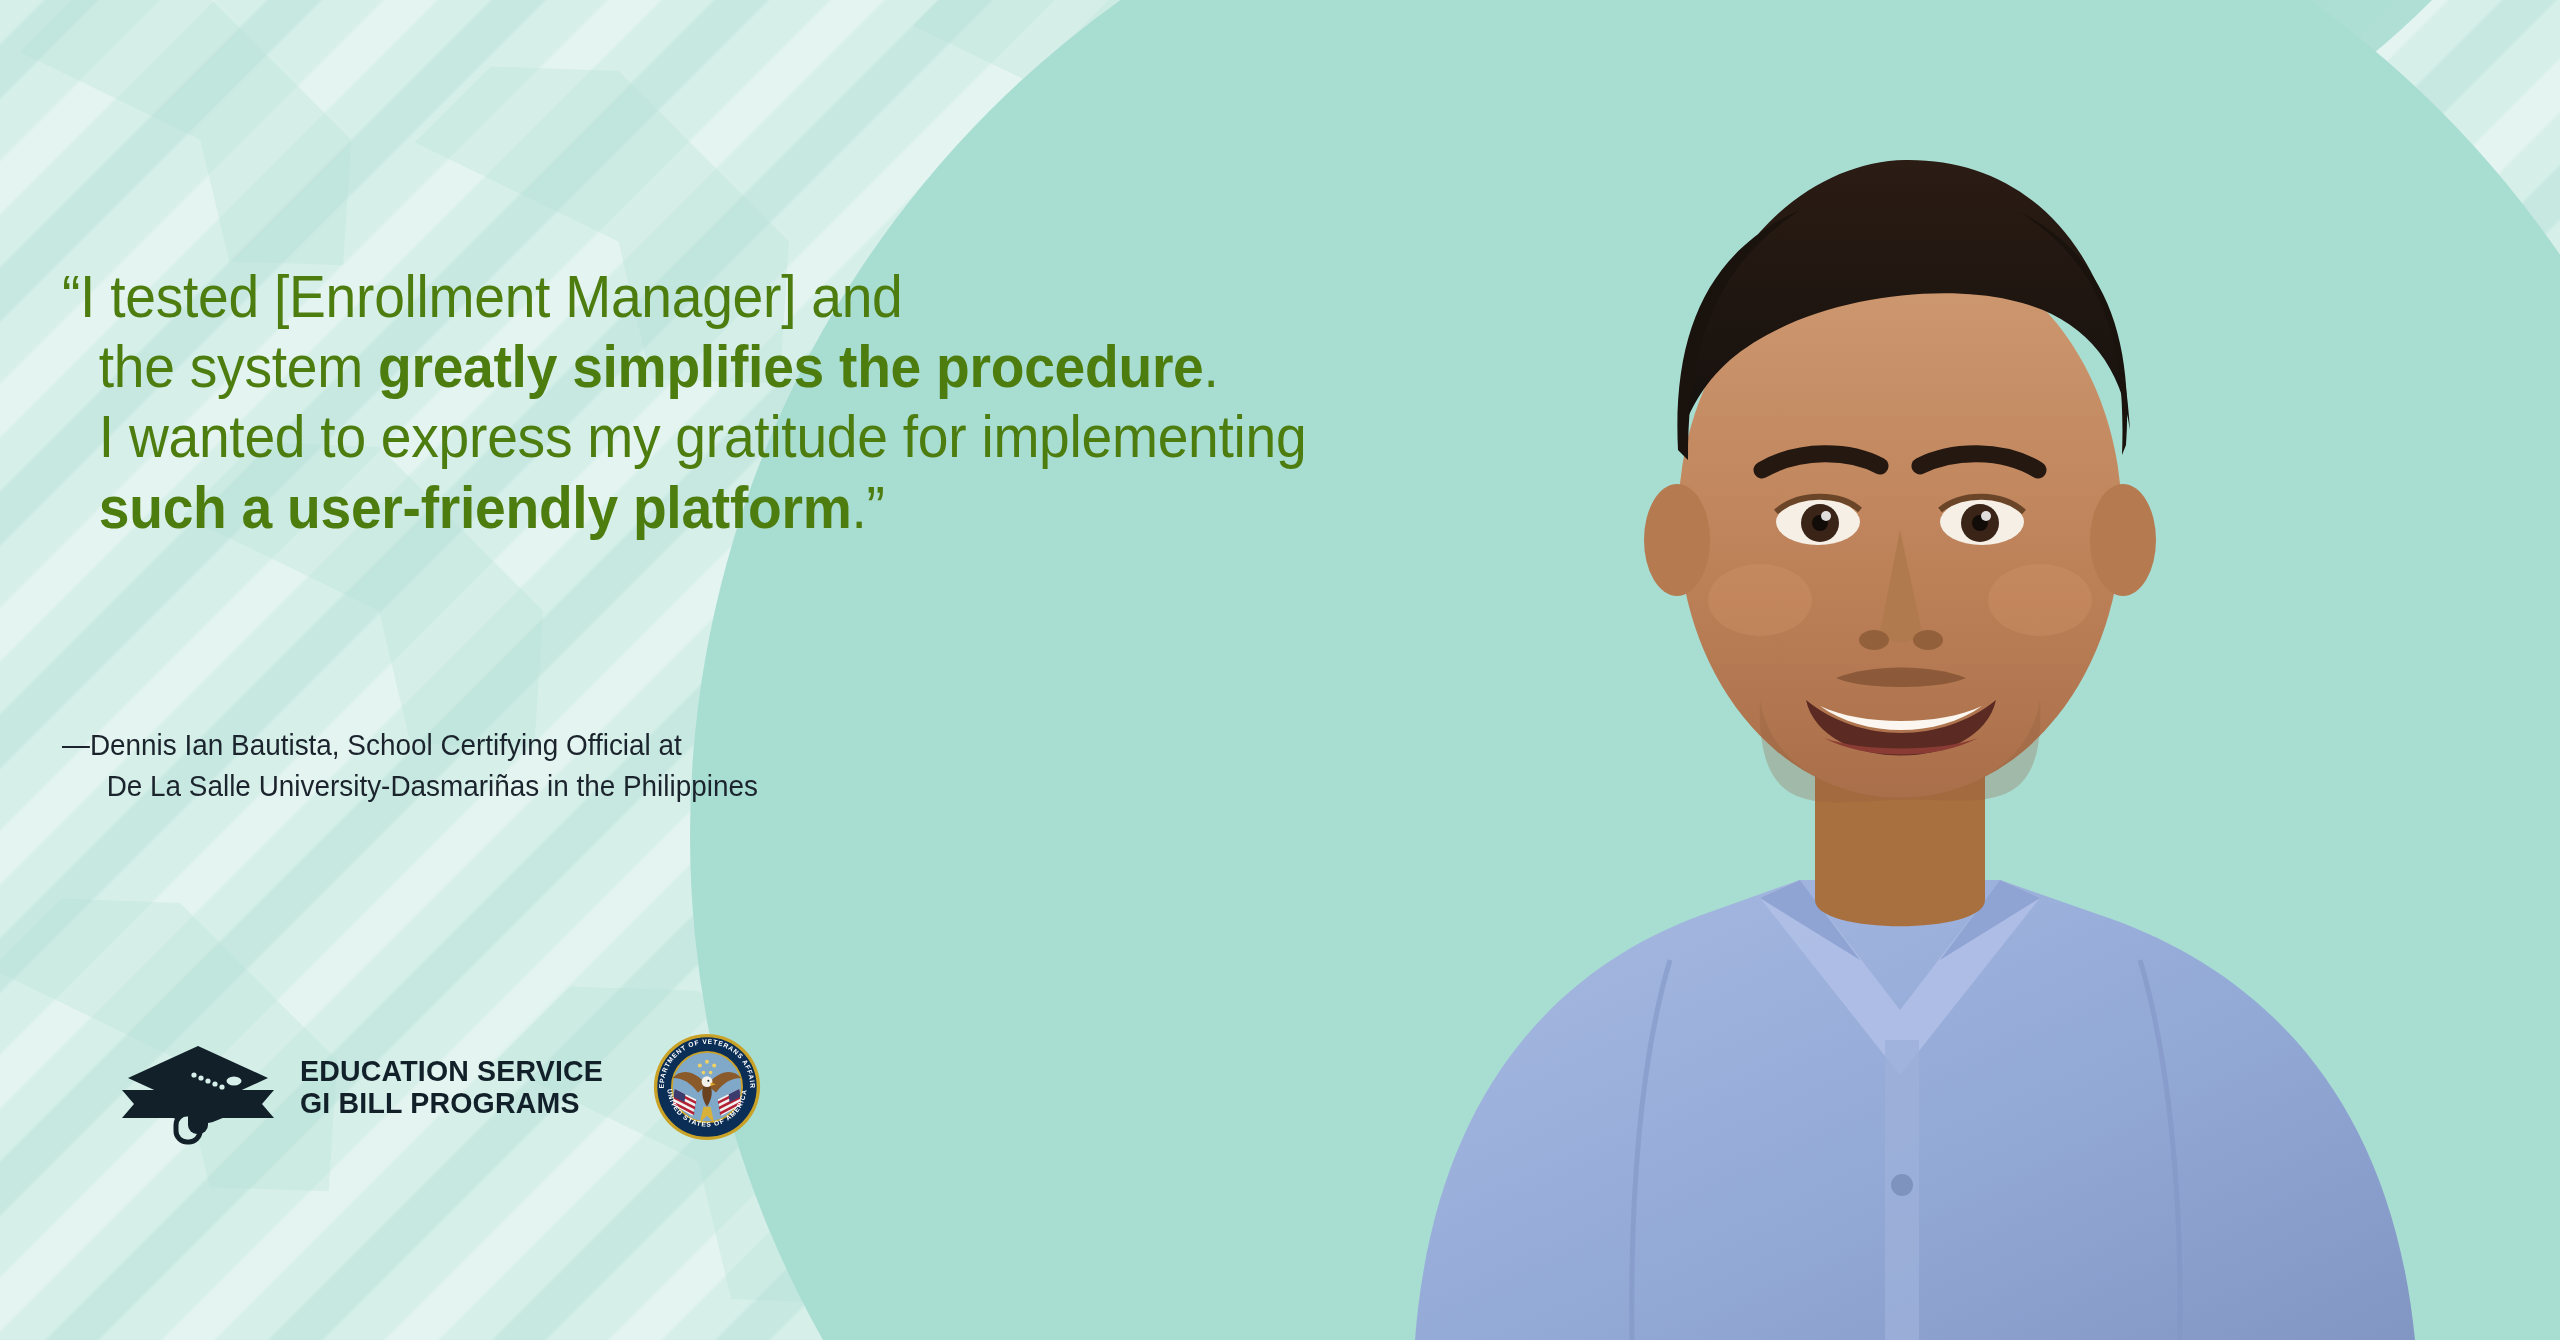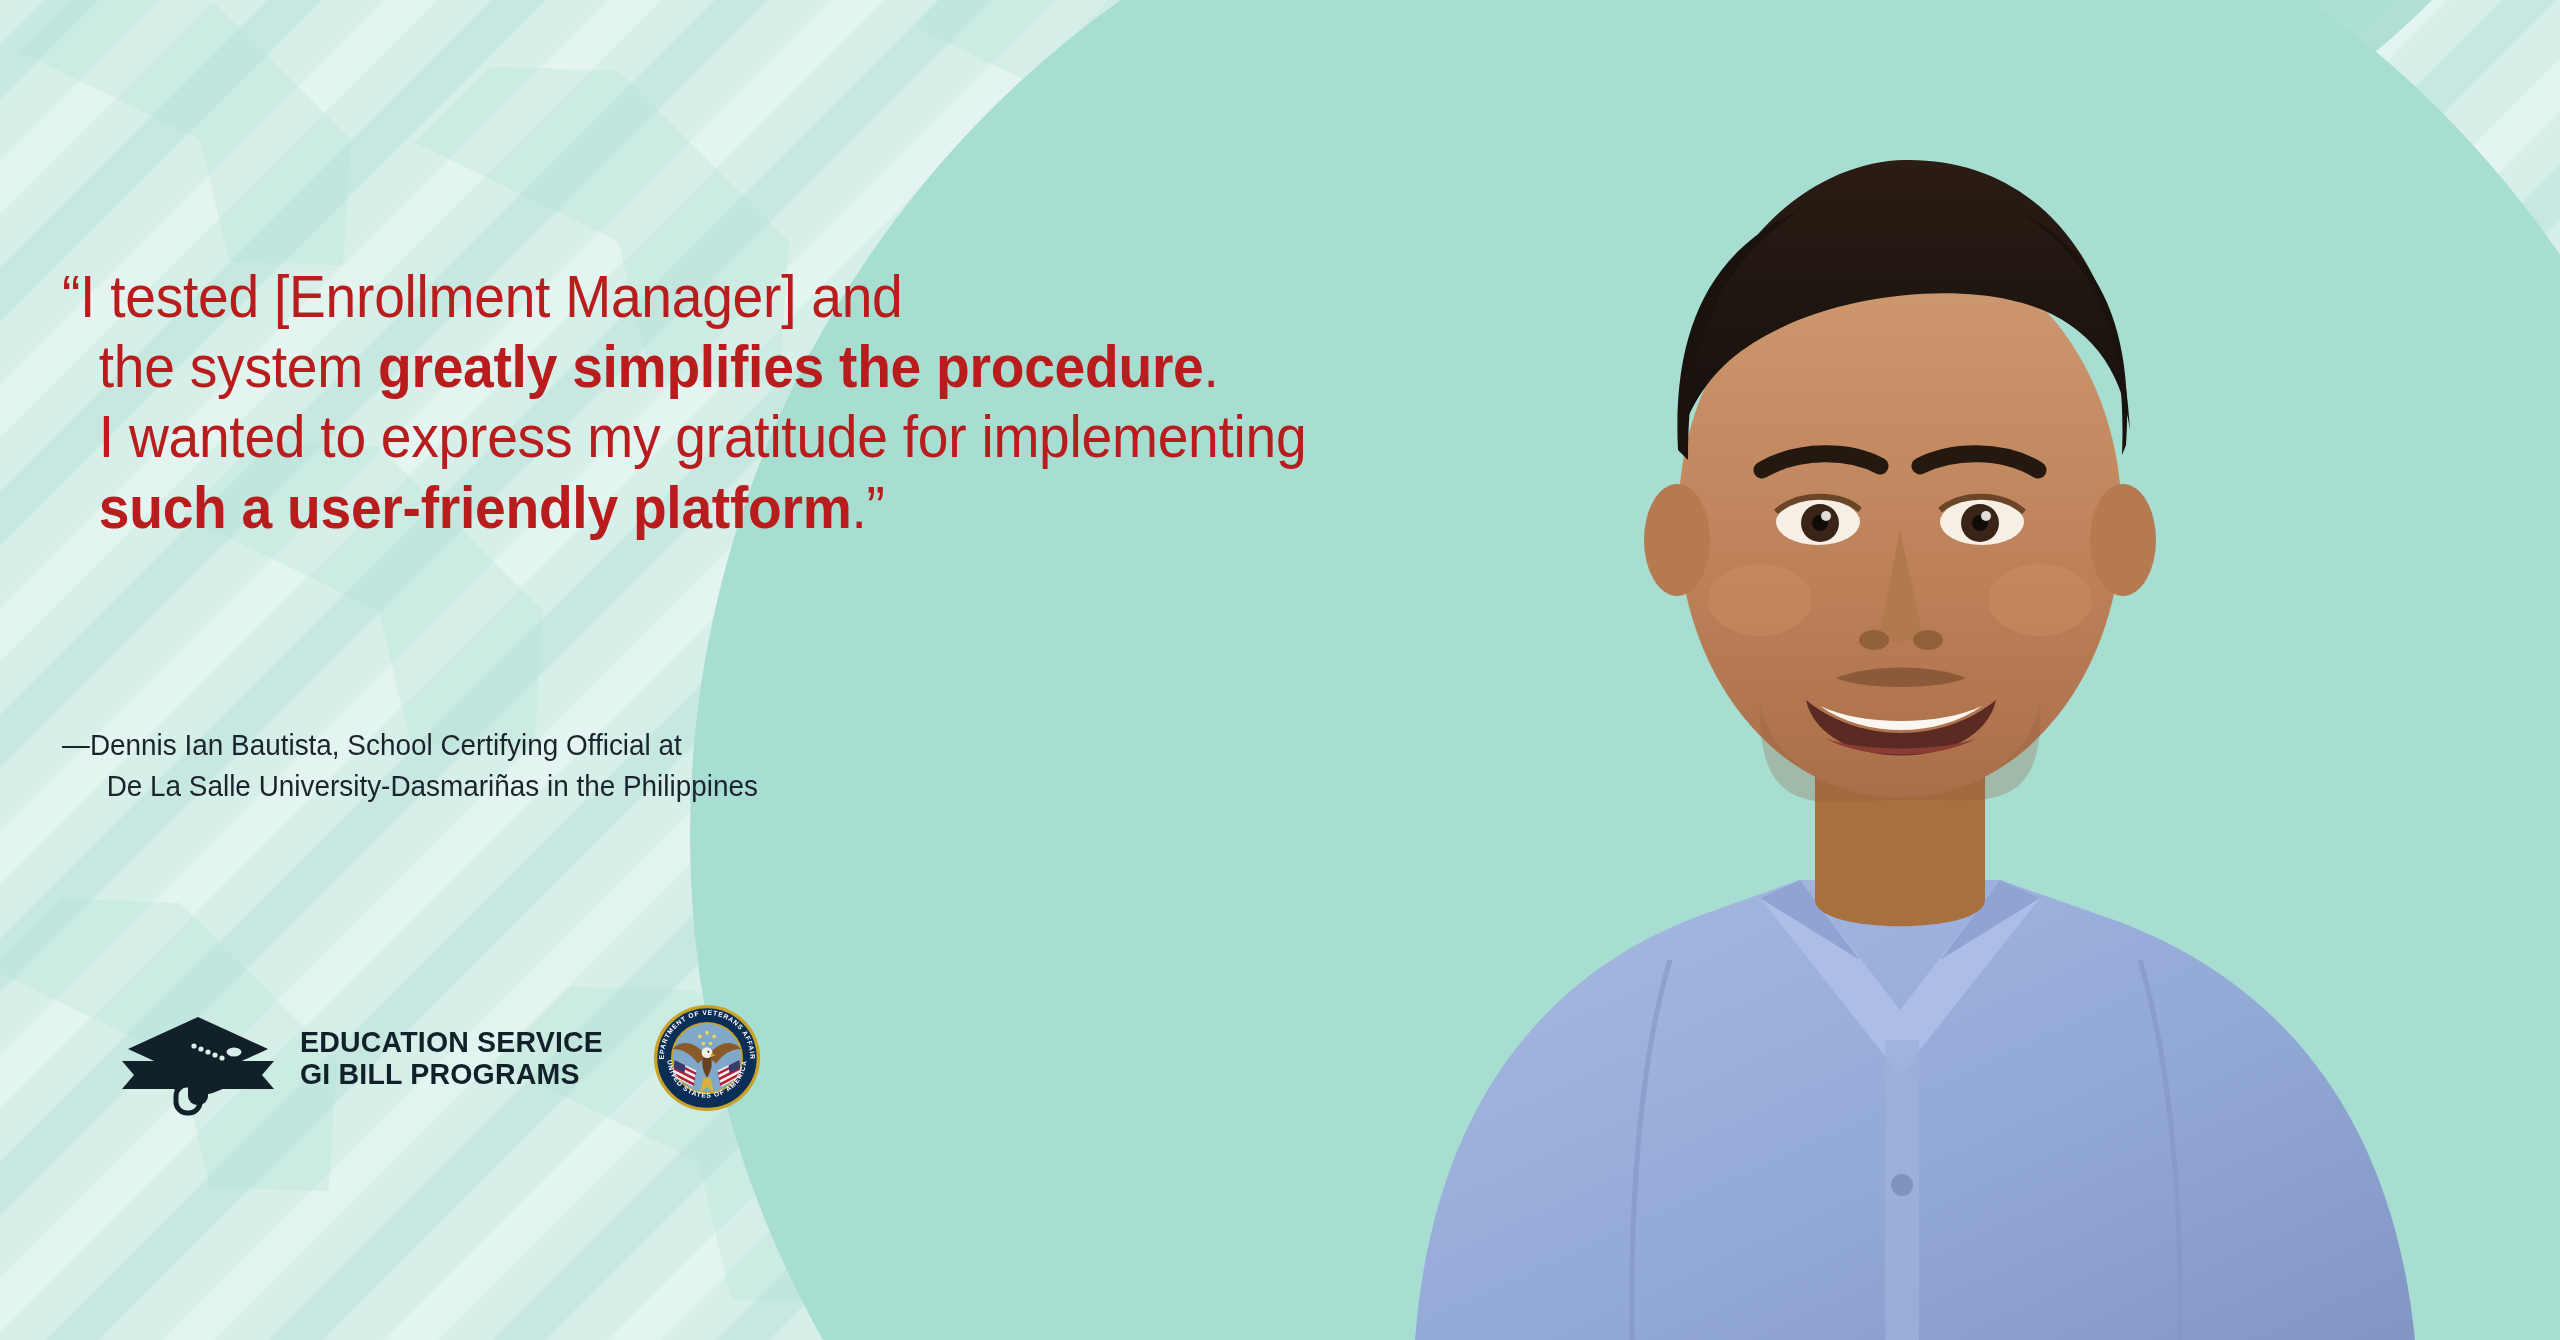--- a/index.html
+++ b/index.html
@@ -72,21 +72,21 @@
     border-radius: 50%;
     opacity: 0.9;
   }
 
   
   .quote-block {
     position: absolute;
     left: 62px;
     top: 262px;
     width: 1520px;
-    color: #b91c1c;
+    color: #4d7c0f;
   }
   .quote-line {
     font-size: 60px;
     line-height: 1.17;
     letter-spacing: -0.3px;
     font-stretch: condensed;
     font-family: "Liberation Sans Narrow", "Liberation Sans", sans-serif;
     transform: scaleX(0.92);
     transform-origin: left center;
     white-space: nowrap;
@@ -110,21 +110,21 @@
     line-height: 1.35;
     white-space: nowrap;
     font-weight: 400;
   }
   .attrib-line.second { padding-left: 48px; }
 
   
   .logo-row {
     position: absolute;
     left: 118px;
-    top: 999px;
+    top: 1028px;
     display: flex;
     align-items: center;
     gap: 34px;
   }
   .es-logo {
     display: flex;
     align-items: center;
     gap: 22px;
   }
   .cap-mark { width: 160px; height: 118px; display:block; }

